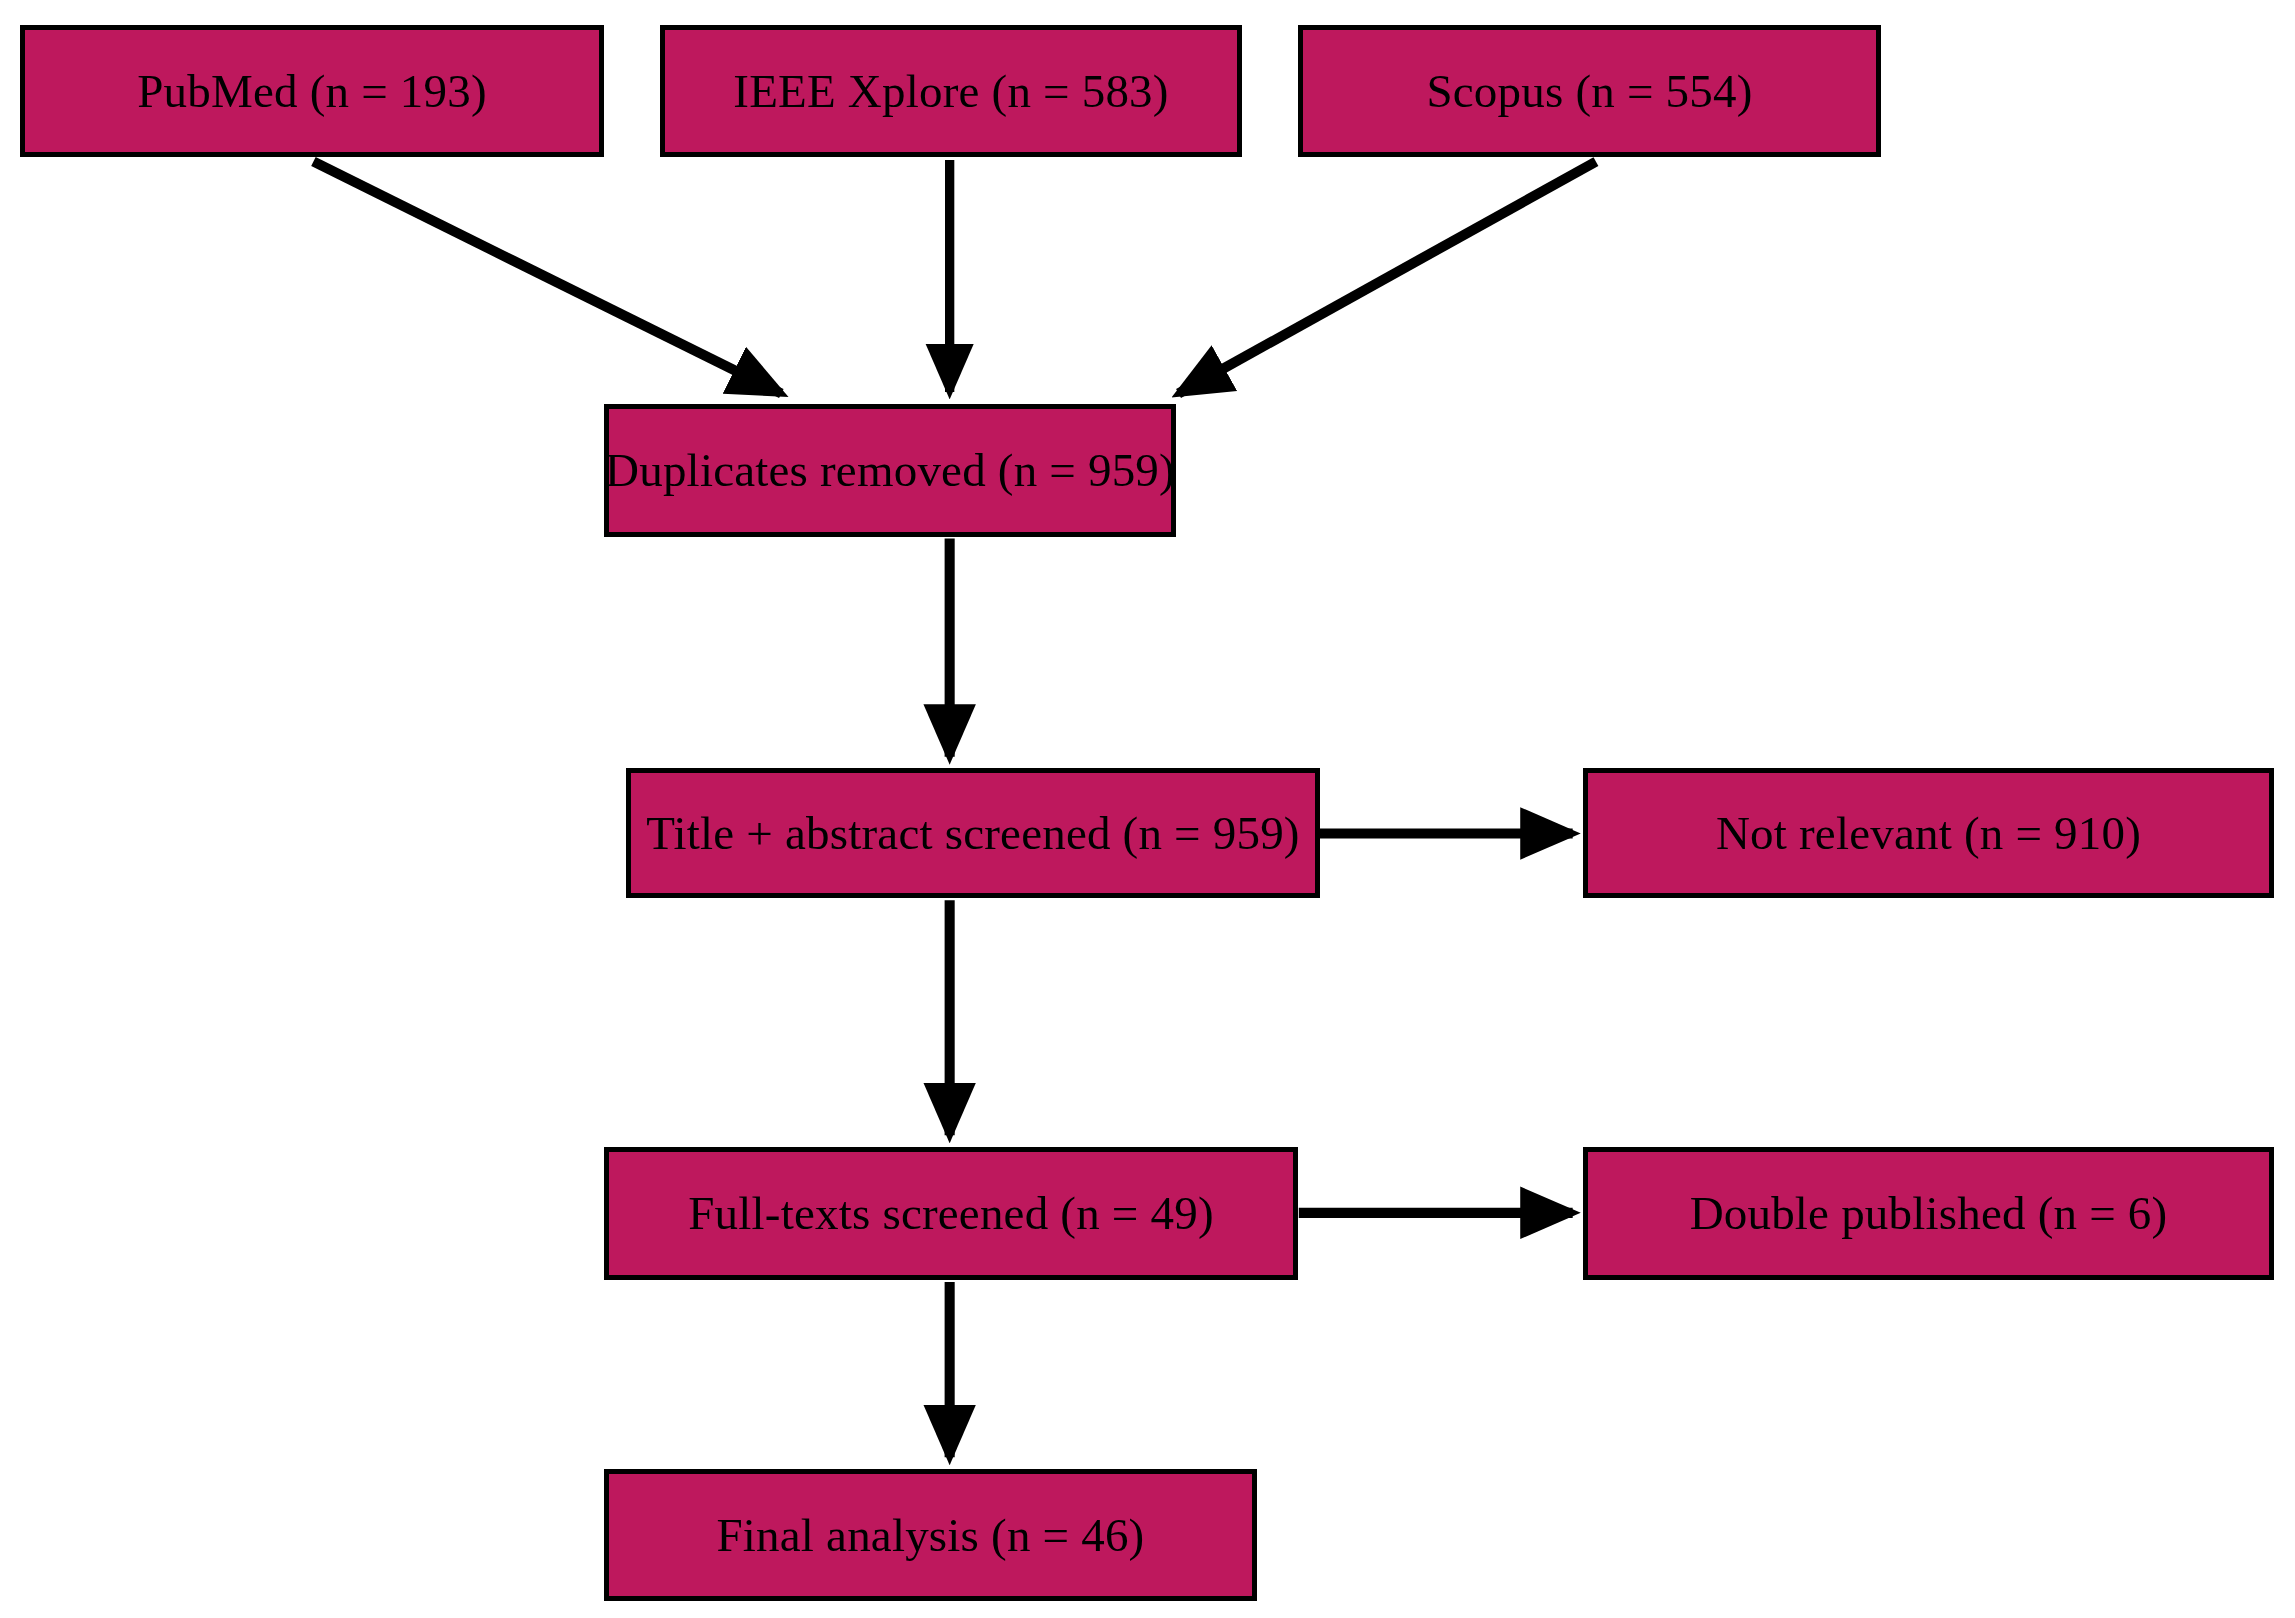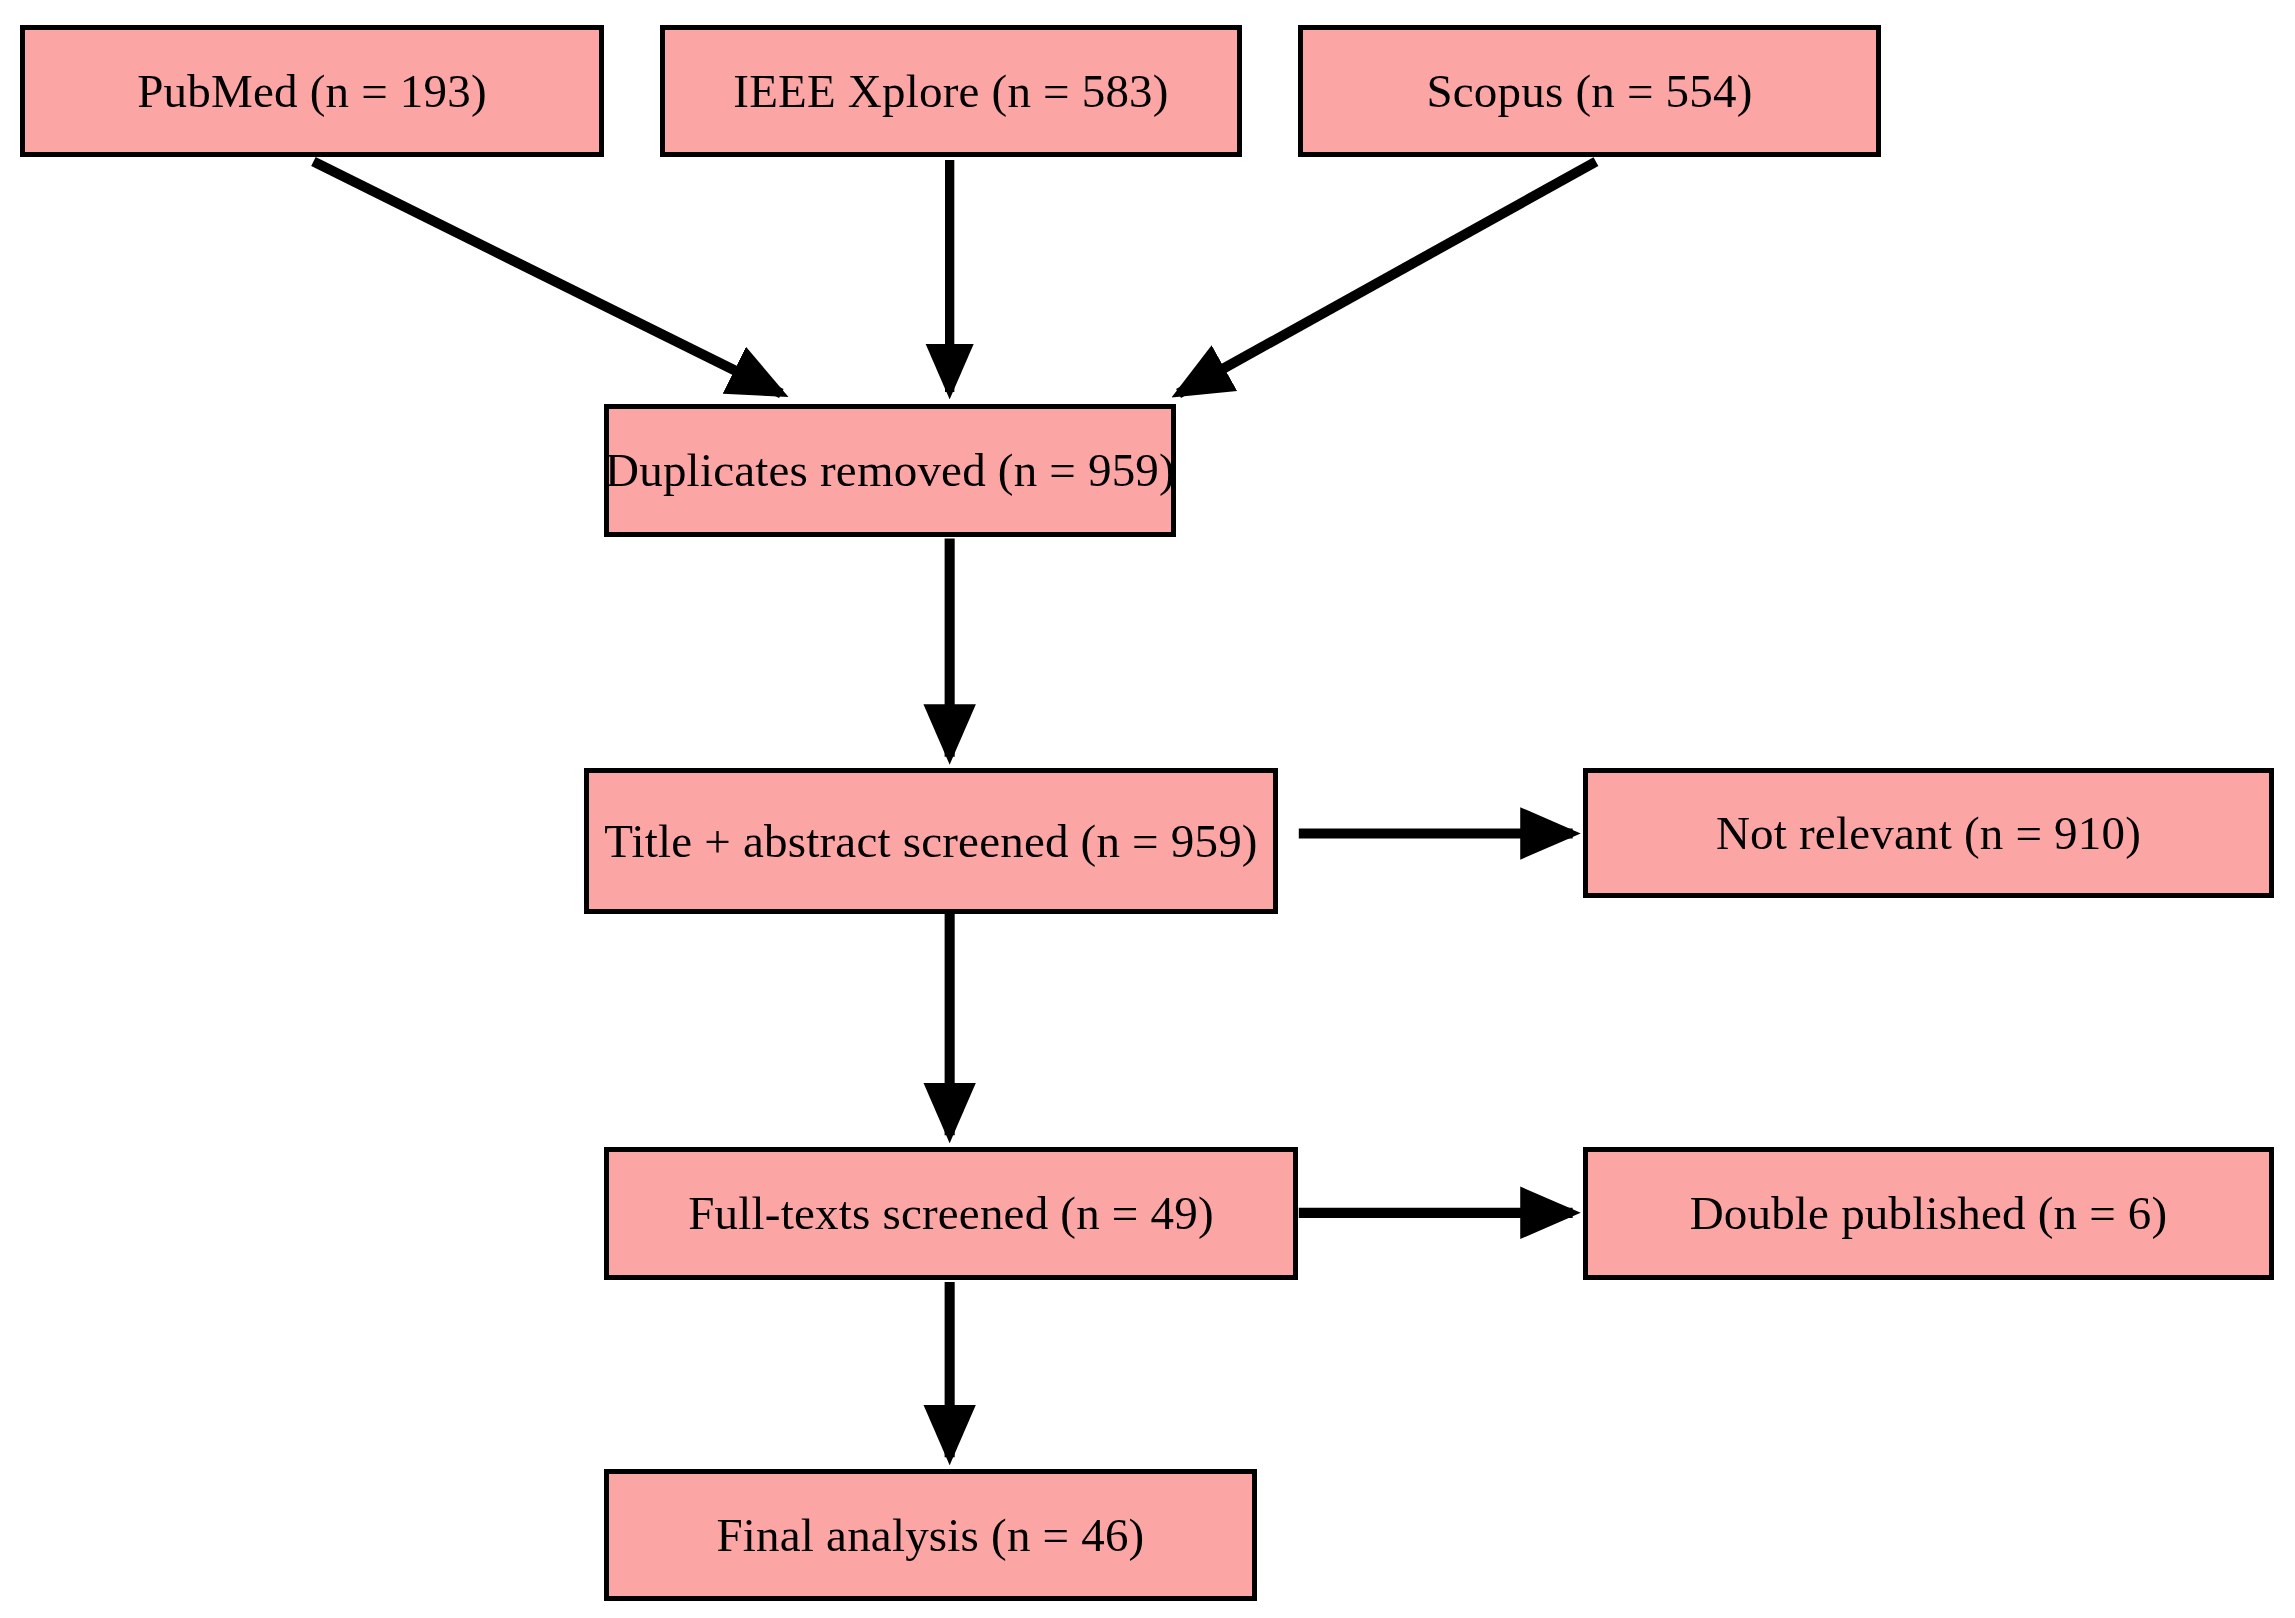--- a/index.html
+++ b/index.html
@@ -20,41 +20,41 @@
     position: absolute;
     left: 0;
     top: 0;
     width: 2295px;
     height: 1618px;
     pointer-events: none;
   }
   .node {
     position: absolute;
     box-sizing: border-box;
-    background: #fca5a5;
+    background: #be185d;
     border: 5.4px solid #000000;
     display: flex;
     align-items: center;
     justify-content: center;
     text-align: center;
   }
   .node-label {
     font-size: 47px;
     line-height: 1.15;
     color: #000000;
     letter-spacing: 0.2px;
     white-space: nowrap;
   }
   
   #node-pubmed      { left: 20px;   top: 25px;   width: 584px; height: 132px; }
   #node-ieee        { left: 660px;  top: 25px;   width: 582px; height: 132px; }
   #node-scopus      { left: 1298px; top: 25px;   width: 583px; height: 132px; }
   
   #node-duplicates  { left: 604px;  top: 404px;  width: 572px; height: 133px; }
-  #node-titleabs    { left: 584px;  top: 768px;  width: 694px; height: 146px; }
+  #node-titleabs    { left: 626px;  top: 768px;  width: 694px; height: 130px; }
   #node-fulltexts   { left: 604px;  top: 1147px; width: 694px; height: 133px; }
   #node-final       { left: 604px;  top: 1469px; width: 653px; height: 132px; }
   
   #node-notrelevant { left: 1583px; top: 768px;  width: 691px; height: 130px; }
   #node-doublepub   { left: 1583px; top: 1147px; width: 691px; height: 133px; }
 </style>
 </head>
 <body>
 
 <div id="canvas">

